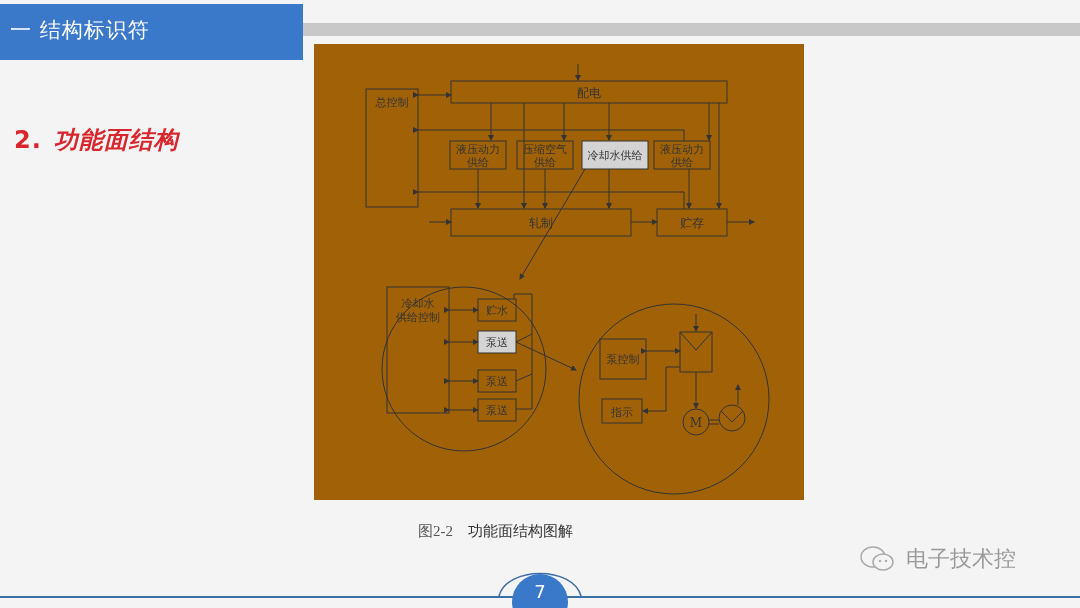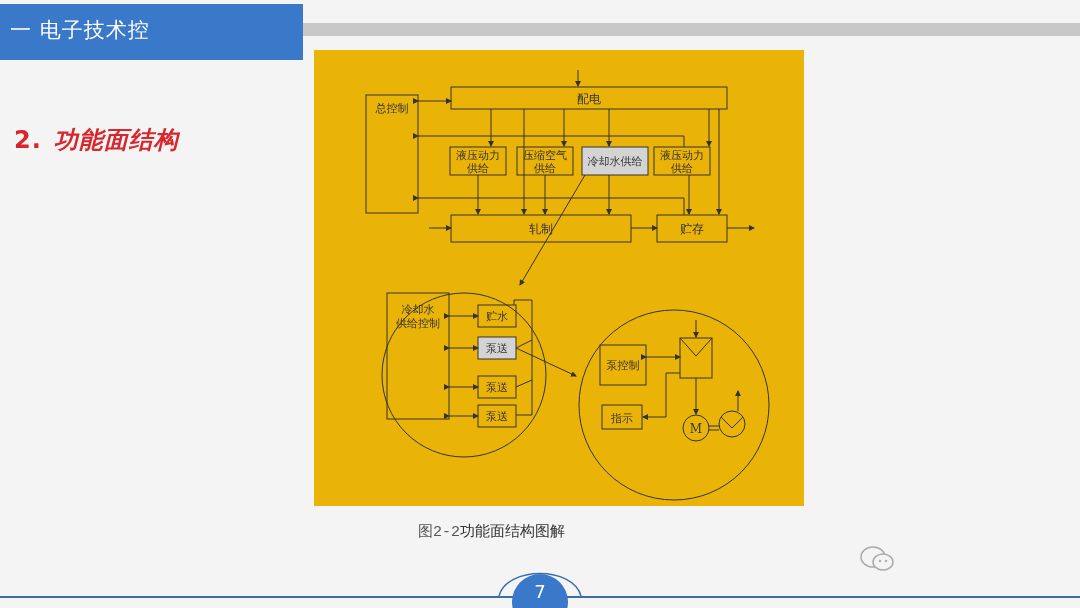--- a/index.html
+++ b/index.html
@@ -15,47 +15,47 @@
   }
   .top-bar {
     position: absolute; left: 303px; top: 23px; width: 777px; height: 13px; background: #c8c8c8;
   }
   .section-title {
     position: absolute; left: 14px; top: 84px; font-size: 24px; color: #d8262c;
     font-style: italic; font-family: "DejaVu Serif", serif; font-weight: bold; letter-spacing: 1px; margin-top: 40px;
   }
   .section-title .num { font-family: "DejaVu Sans", sans-serif; font-style: normal; margin-right: 12px; }
   .figure {
-    position: absolute; left: 314px; top: 50px; width: 490px; height: 456px; background: #eab308;
+    position: absolute; left: 314px; top: 44px; width: 490px; height: 456px; background: #a16207;
   }
   .figure svg { width: 490px; height: 456px; }
   .caption {
     position: absolute; left: 418px; top: 522px; font-size: 15px; color: #333;
   }
-  .caption .fig-no { font-family: Liberation Mono, monospace; color: #555; margin-right: 0; }
+  .caption .fig-no { font-family: Liberation Serif, serif; color: #555; margin-right: 15px; }
   .watermark {
     position: absolute; left: 858px; top: 544px; font-size: 22px; color: #9a9a9a;
     display: flex; align-items: center; gap: 8px;
   }
   .footer-line {
     position: absolute; left: 0; top: 596px; width: 1080px; height: 2px; background: #3c6ea8;
   }
   .page-arc {
     position: absolute; left: 497px; top: 560px; width: 86px; height: 48px;
   }
   .page-num {
     position: absolute; left: 512px; top: 574px; width: 56px; height: 56px; border-radius: 50%;
     background: #3a78c9; color: #fff; font-size: 18px; text-align: center; line-height: 36px;
   }
 </style>
 </head>
 <body>
 
 <div class="header-tab">
-  <span class="header-title">一 电子技术控</span>
+  <span class="header-title">一 结构标识符</span>
 </div>
 <div class="top-bar"></div>
 
 <div class="section-title">
   <span class="num">2.</span><span>功能面结构</span>
 </div>
 
 <div class="figure">
   <svg viewBox="0 0 490 456" xmlns="http://www.w3.org/2000/svg" font-family="DejaVu Serif, serif" font-size="12" fill="none" stroke="#333" stroke-width="1">
     <defs>
@@ -180,19 +180,20 @@
   <span class="fig-no">图2-2</span><span>功能面结构图解</span>
 </div>
 
 <div class="watermark">
   <svg width="40" height="30" viewBox="0 0 40 30">
     <ellipse cx="15" cy="13" rx="12" ry="10" fill="none" stroke="#aaa" stroke-width="1.5"></ellipse>
     <ellipse cx="25" cy="18" rx="10" ry="8" fill="#f4f4f4" stroke="#aaa" stroke-width="1.5"></ellipse>
     <circle cx="22" cy="17" r="1.2" fill="#aaa"></circle>
     <circle cx="28" cy="17" r="1.2" fill="#aaa"></circle>
   </svg>
+  <span>电子技术控</span>
 </div>
 
 <div class="footer-line"></div>
 <svg class="page-arc" viewBox="0 0 86 48">
   <path d="M2,36 C10,6 76,6 84,36" fill="#f4f4f4" stroke="#3c6ea8" stroke-width="1.5"></path>
 </svg>
 <div class="page-num">7</div>
 
 </body></html>

